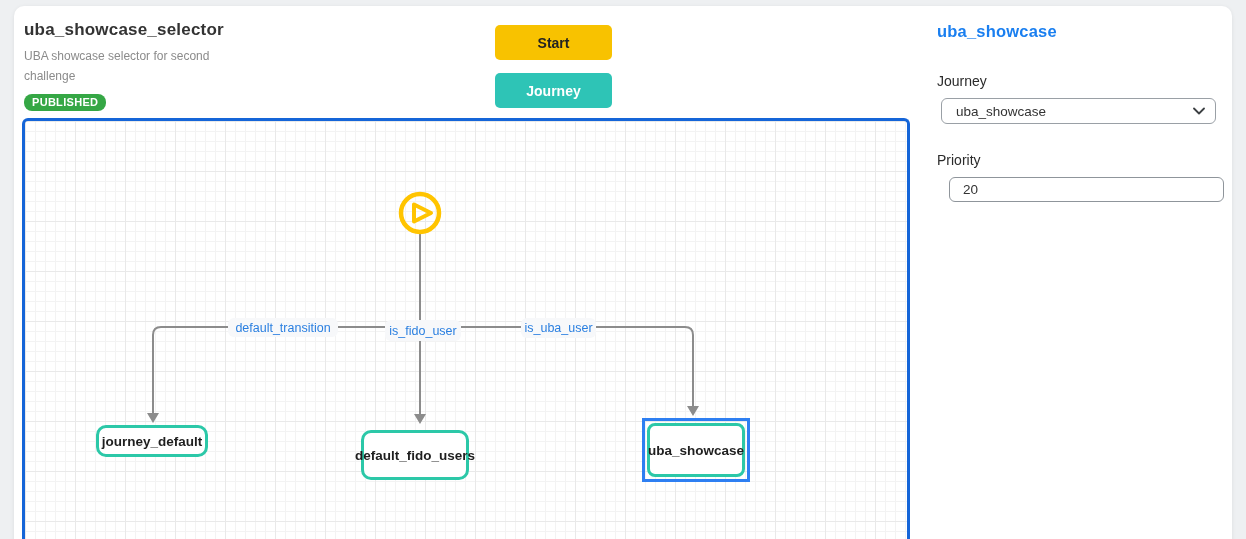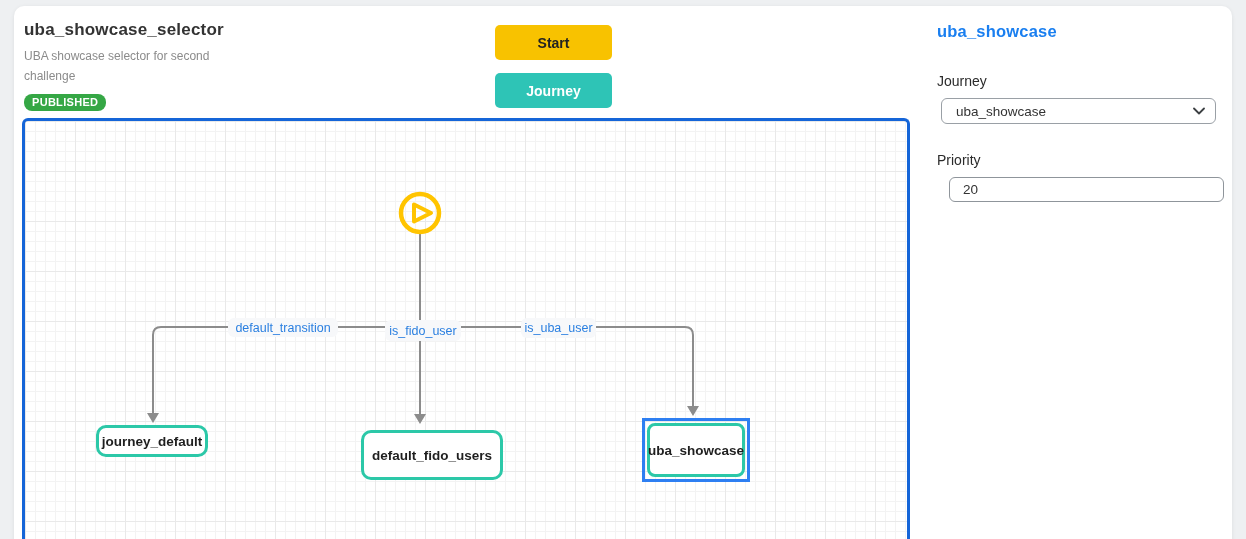--- a/index.html
+++ b/index.html
@@ -89,21 +89,21 @@
         <circle cx="395" cy="92" r="19"></circle>
         <path d="M389 83.5 L389 100.5 L406 92 Z"></path>
       </g>
     </svg>
 
     <div class="edge-label" style="left:203px;top:197px;width:110px;height:19px;">default_transition</div>
     <div class="edge-label" style="left:360px;top:199px;width:76px;height:21px;">is_fido_user</div>
     <div class="edge-label" style="left:496px;top:197px;width:75px;height:20px;">is_uba_user</div>
 
     <div class="node" style="left:71px;top:304px;width:112px;height:32px;">journey_default</div>
-    <div class="node" style="left:336px;top:309px;width:142px;height:50px;">default_fido_users</div>
+    <div class="node" style="left:336px;top:309px;width:108px;height:50px;">default_fido_users</div>
     <div class="selection-box" style="left:617px;top:297px;width:108px;height:64px;">
       <div class="node">uba_showcase</div>
     </div>
   </div>
 
   <div class="panel">
     <div class="panel-title">uba_showcase</div>
 
     <label class="field-label journey-label">Journey</label>
     <div class="select">

